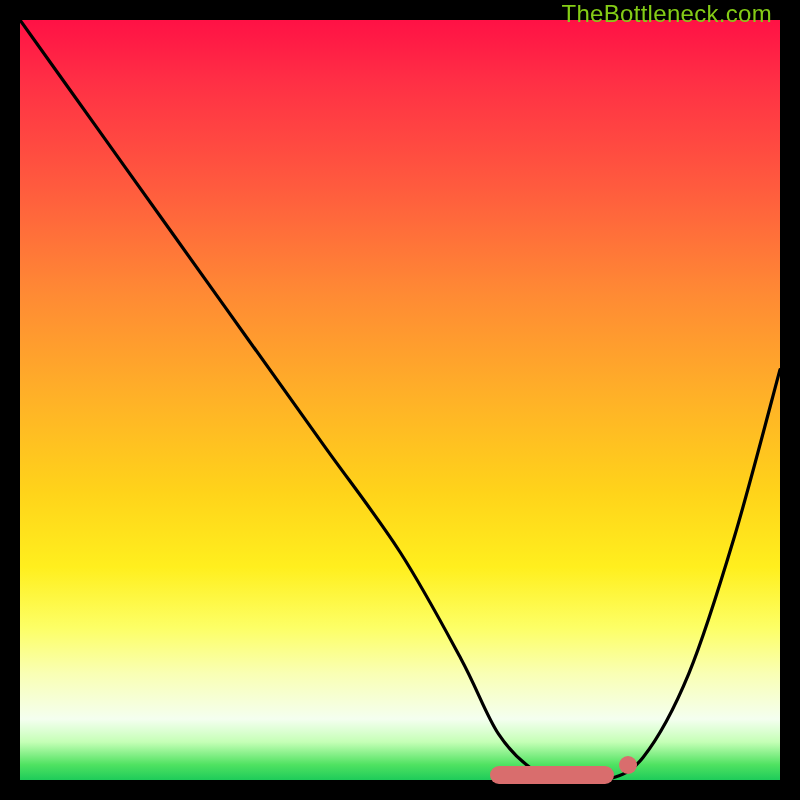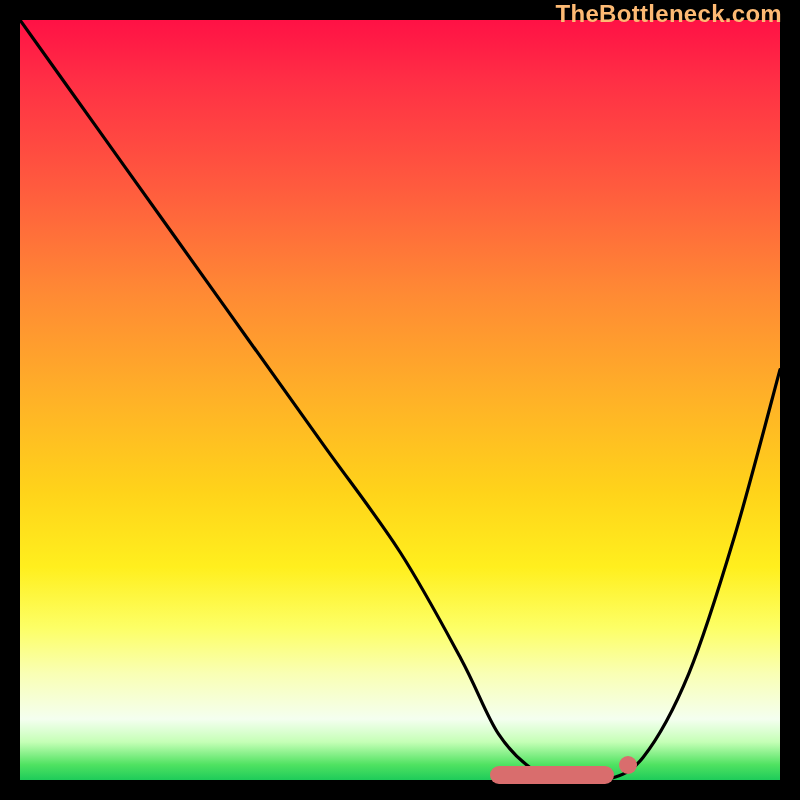--- a/index.html
+++ b/index.html
@@ -15,24 +15,24 @@
     position: absolute;
     left: 20px;
     top: 20px;
     width: 760px;
     height: 760px;
     background: #000;
   }
   .watermark {
     position: absolute;
     top: 0px;
-    right: 18px;
-    color: #fdba74;
+    right: 28px;
+    color: #84cc16;
     font-size: 24px;
-    font-weight: 700;
+    font-weight: 400;
     letter-spacing: 0.3px;
     z-index: 10;
   }
   .gradient {
     position: absolute;
     left: 0;
     top: 0;
     width: 760px;
     height: 760px;
     

